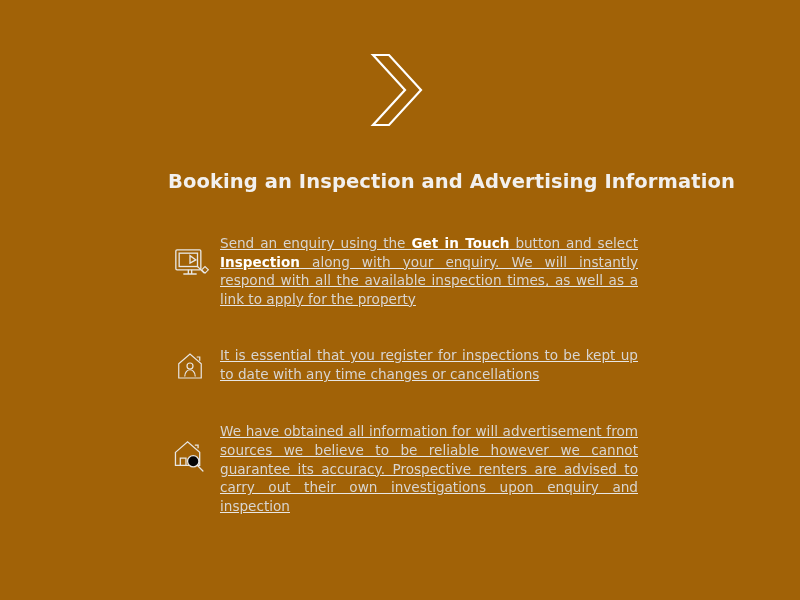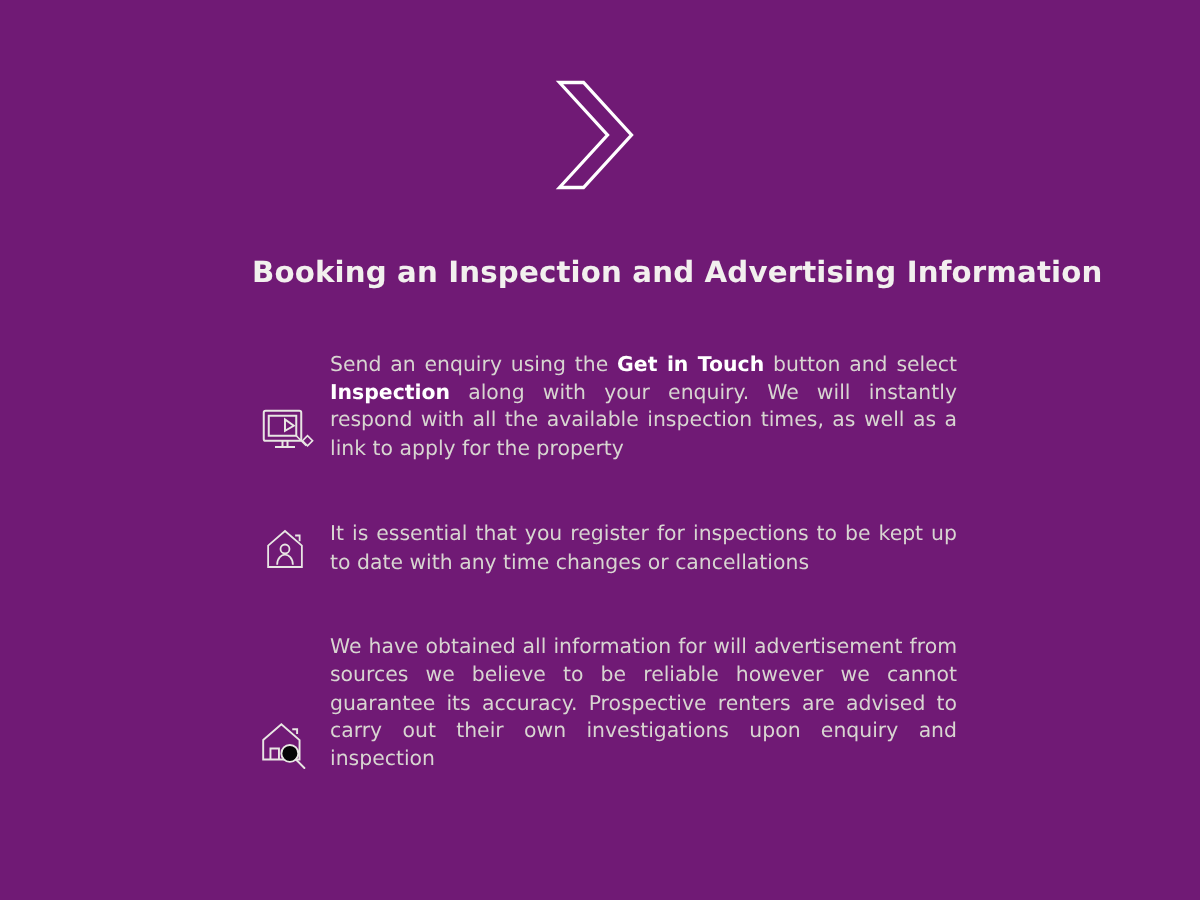--- a/index.html
+++ b/index.html
@@ -11,21 +11,21 @@
     width: 800px;
     height: 600px;
     overflow: hidden;
     font-family: "Liberation Sans", sans-serif;
     color: #e8e6e3;
     position: relative;
   }
   .page {
     position: absolute;
     inset: 0;
-    background: #701a75;
+    background: #a16207;
   }
   
   .logo-wrap {
     position: absolute;
     top: 52px;
     left: 0;
     right: 0;
     display: flex;
     justify-content: center;
   }
@@ -46,21 +46,22 @@
   }
   
   .items {
     position: absolute;
     top: 228px;
     left: 160px;
     width: 478px;
   }
   .item {
     display: flex;
-    align-items: flex-end;
+    align-items: flex-start;
+    text-decoration: underline;
   }
   .item + .item {
     margin-top: 32px;
   }
   .item-icon {
     width: 60px;
     min-width: 60px;
     display: flex;
     justify-content: center;
     padding-top: 16px;

